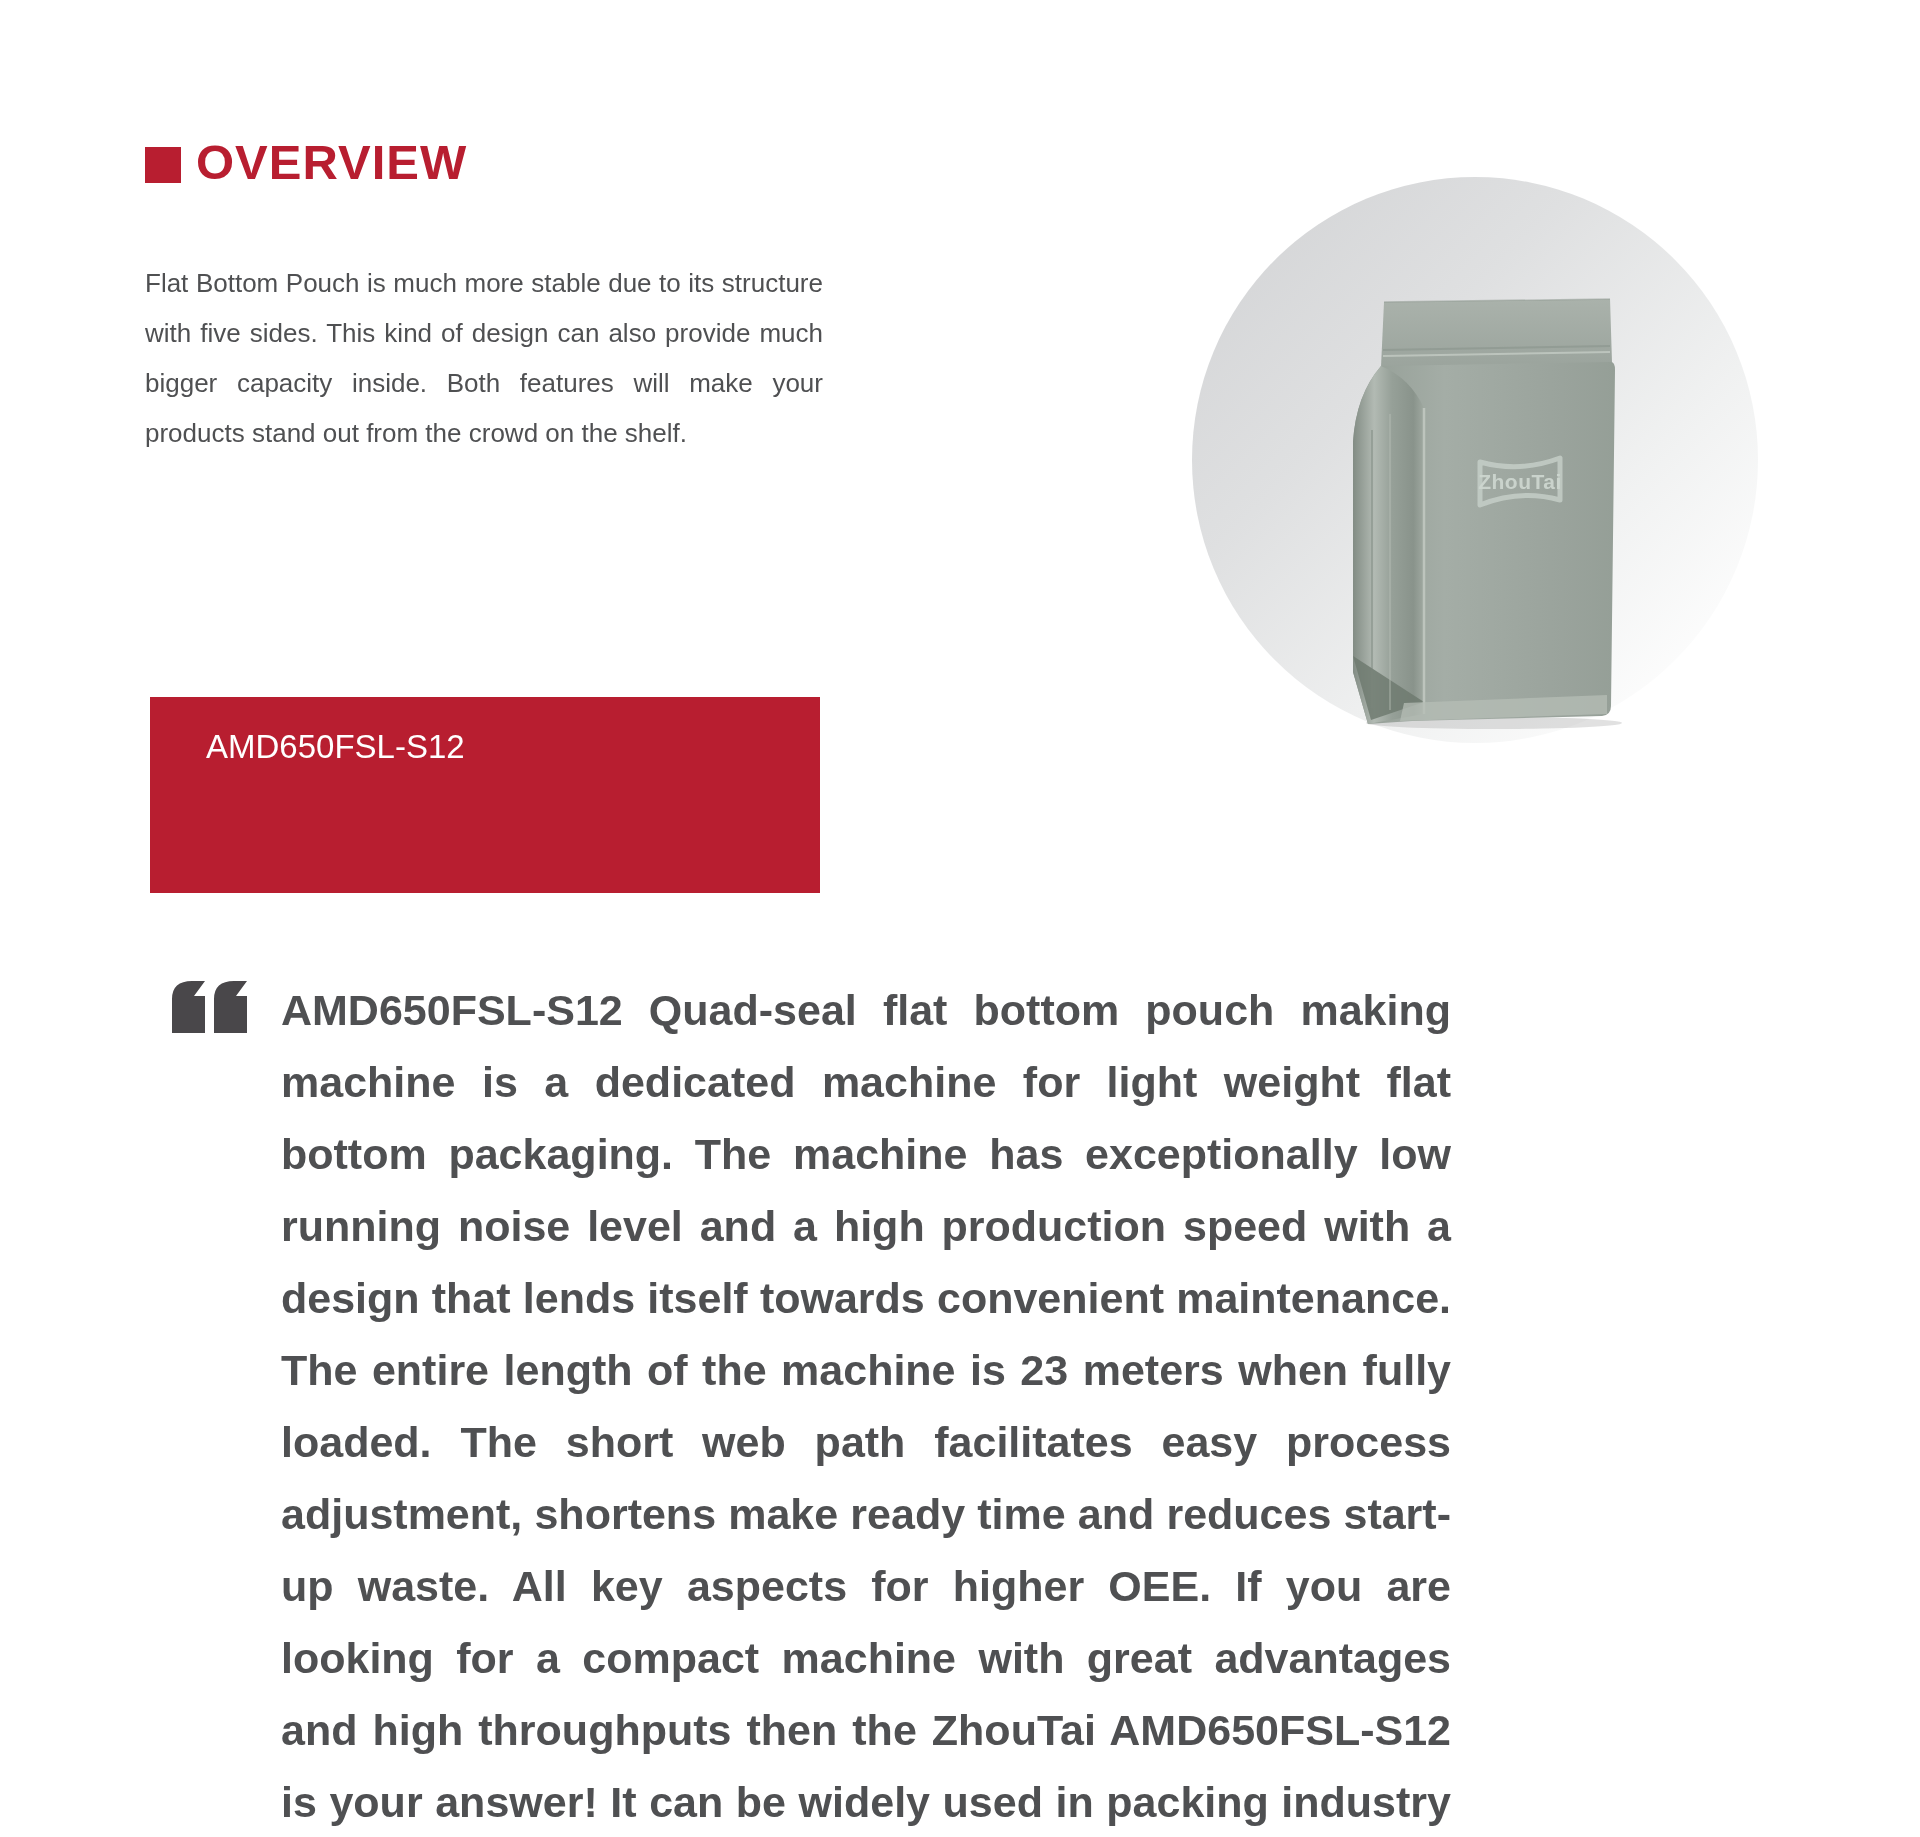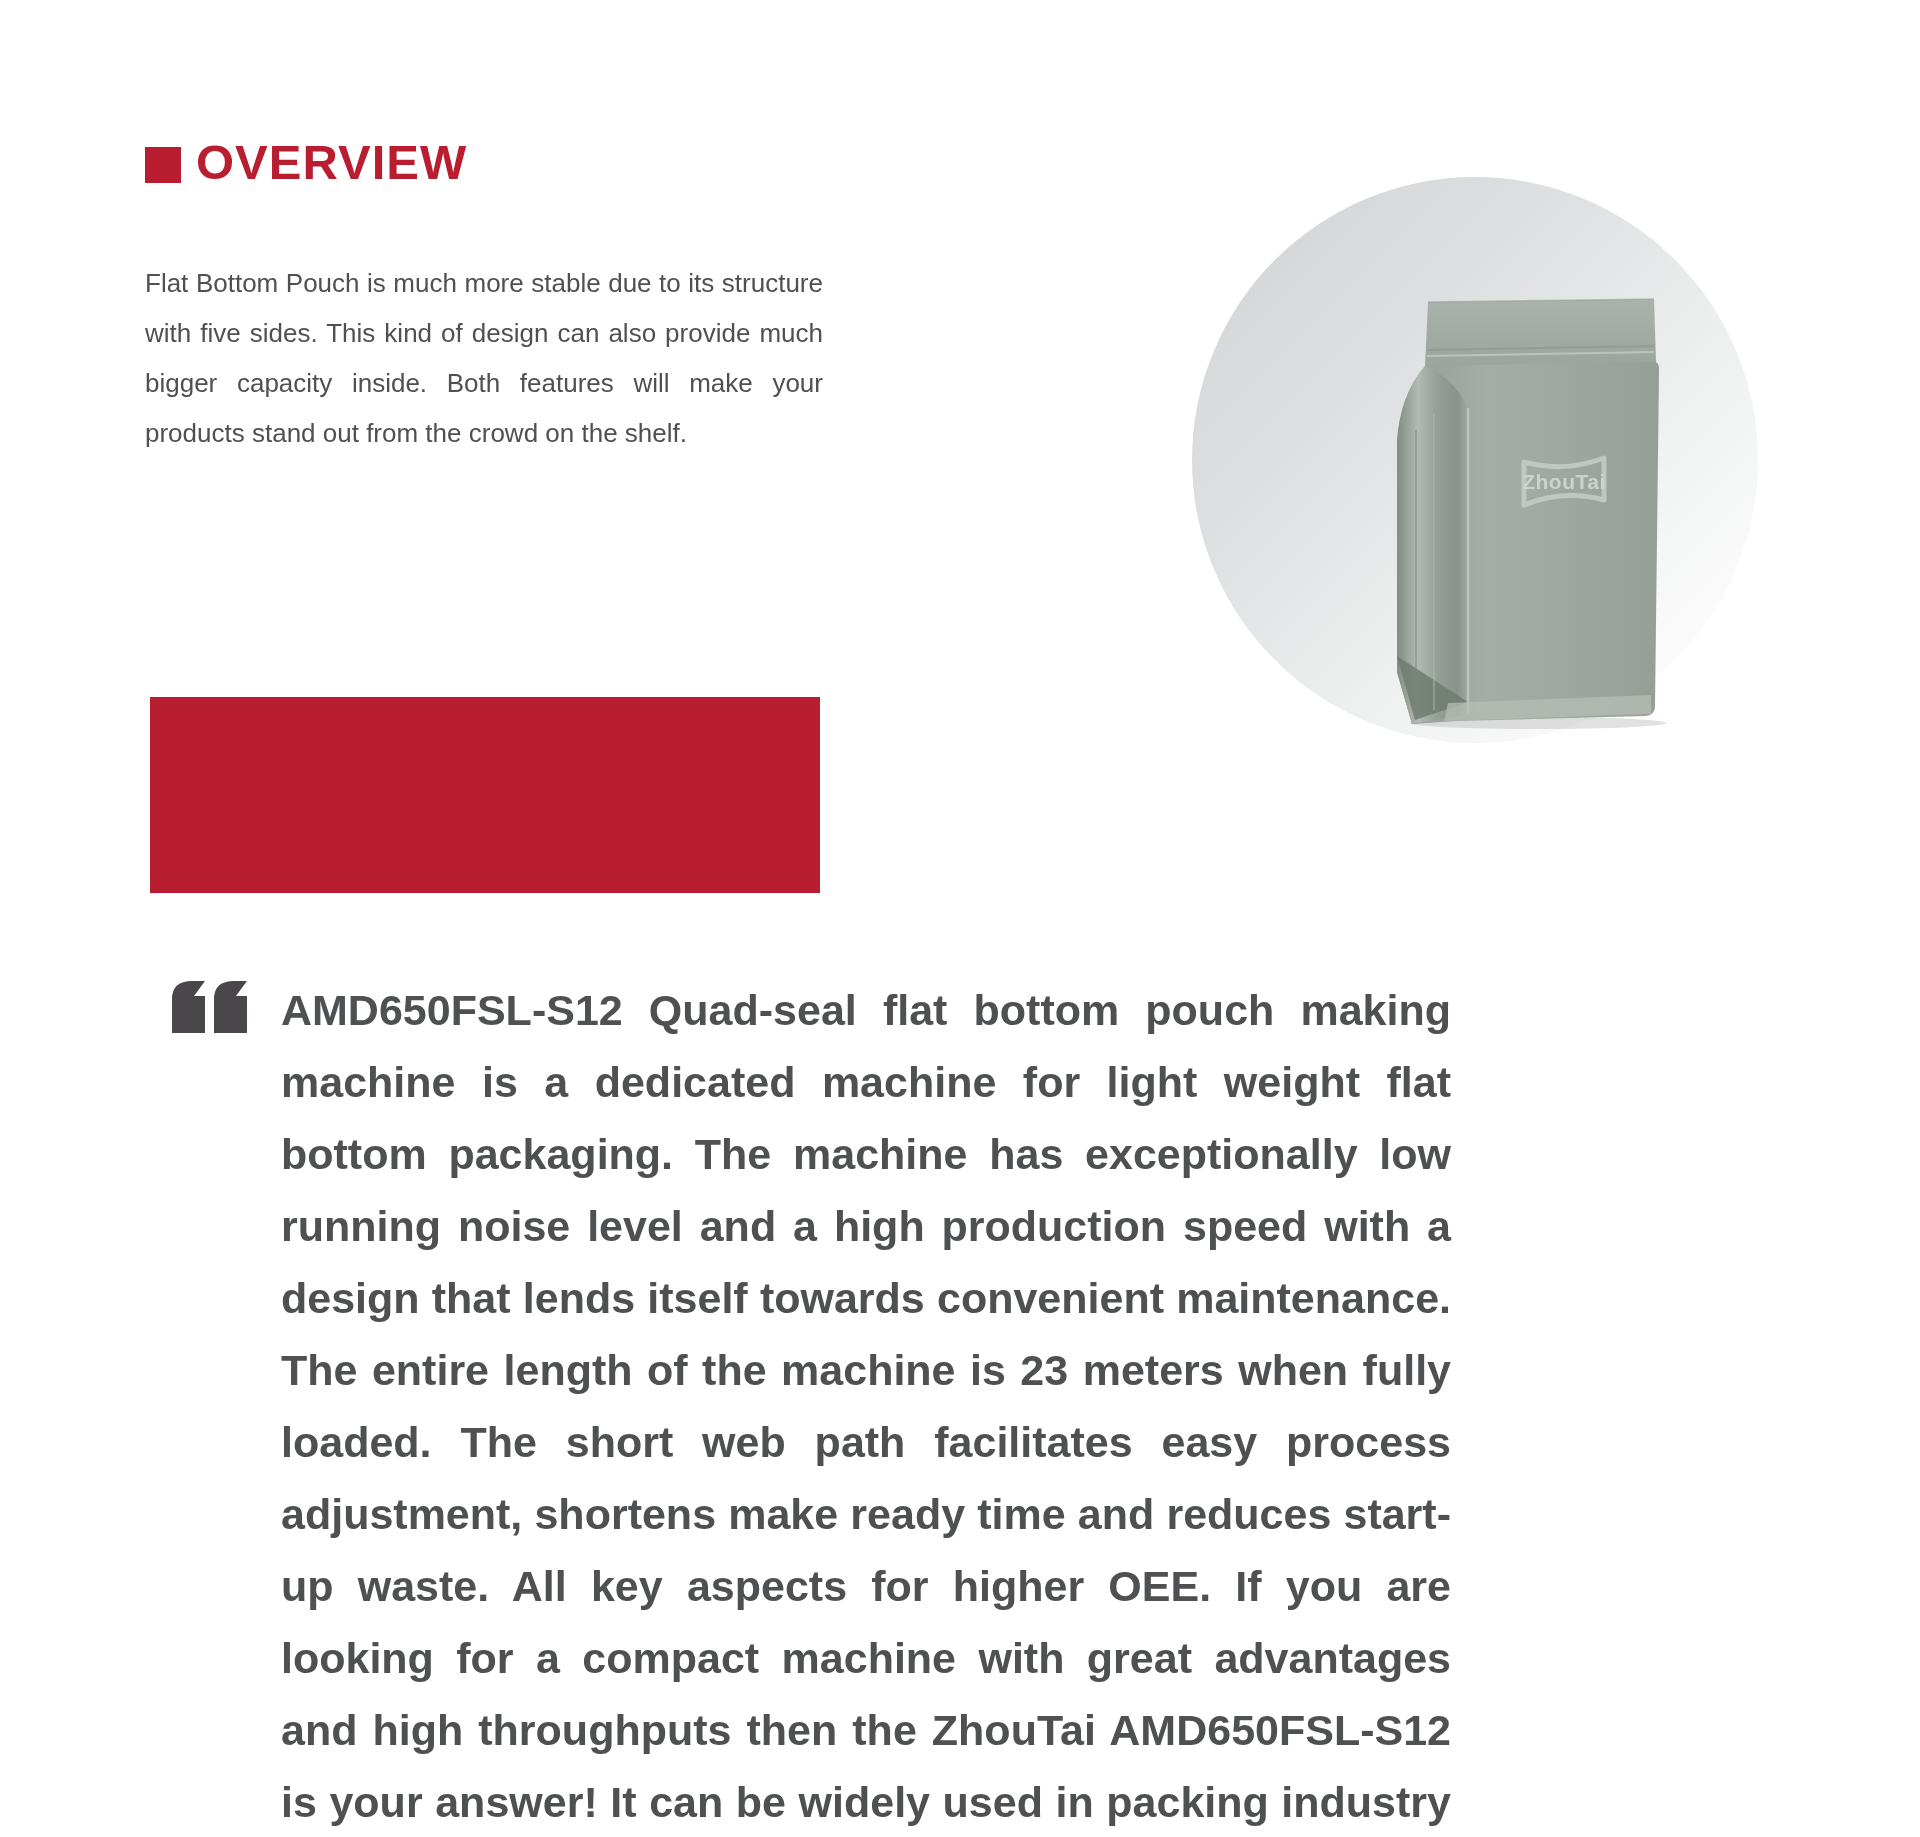--- a/index.html
+++ b/index.html
@@ -40,21 +40,21 @@
     font-size:43px;line-height:72px;color:#4f5052;
     text-align:justify;
     font-weight:bold;
   }
 
   
   .photo-circle{
     left:1192px;top:177px;width:566px;height:566px;border-radius:50%;
     background:linear-gradient(135deg,#d1d2d4 0%,#dfe0e1 35%,#f0f1f1 65%,#ffffff 92%);
   }
-  .pouch-wrap{left:1388px;top:290px;width:280px;height:440px;}
+  .pouch-wrap{left:1344px;top:290px;width:280px;height:440px;}
 </style>
 </head>
 <body>
 
 <div class="abs section-header">
   <div class="marker"></div>
   <div class="section-title">OVERVIEW</div>
 </div>
 
 <div class="abs intro">Flat Bottom Pouch is much more stable due to its structure with five sides. This kind of design can also provide much bigger capacity inside. Both features will make your products stand out from the crowd on the shelf.</div>
@@ -100,20 +100,21 @@
     <path d="M60,413 L263,405 L263,424 L56,431 Z" fill="#b6bdb6" opacity="0.75"></path>
 
     <g>
       <path d="M136,172 Q176,183 216,168 L216,210 Q176,199 136,215 Z" fill="none" stroke="#c9d3cc" stroke-width="5" opacity="0.75" stroke-linejoin="round"></path>
       <text x="176" y="199" text-anchor="middle" font-size="21" font-weight="bold" fill="#cdd6cf" opacity="0.95" letter-spacing="0.5" font-family="Liberation Sans, DejaVu Sans, sans-serif">ZhouTai</text>
     </g>
   </svg>
 </div>
 
 <div class="abs banner">
+  <div>AMD650FSL-S12</div>
 </div>
 
 <div class="abs quote-mark">
   <svg width="76" height="52" viewBox="0 0 76 52">
     <path d="M0,52 L0,18 Q0,0 20,0 L33,0 L22,15 L33,15 L33,52 Z" fill="#49474a"></path>
     <path d="M42,52 L42,18 Q42,0 62,0 L75,0 L64,15 L75,15 L75,52 Z" fill="#49474a"></path>
   </svg>
 </div>
 <div class="abs quote-text">AMD650FSL-S12 Quad-seal flat bottom pouch making machine is a dedicated machine for light weight flat bottom packaging. The machine has exceptionally low running noise level and a high production speed with a design that lends itself towards convenient maintenance. The entire length of the machine is 23 meters when fully loaded. The short web path facilitates easy process adjustment, shortens make ready time and reduces start-up waste. All key aspects for higher OEE. If you are looking for a compact machine with great advantages and high throughputs then the ZhouTai AMD650FSL-S12 is your answer! It can be widely used in packing industry like beverage and pet food packing.</div>
 

